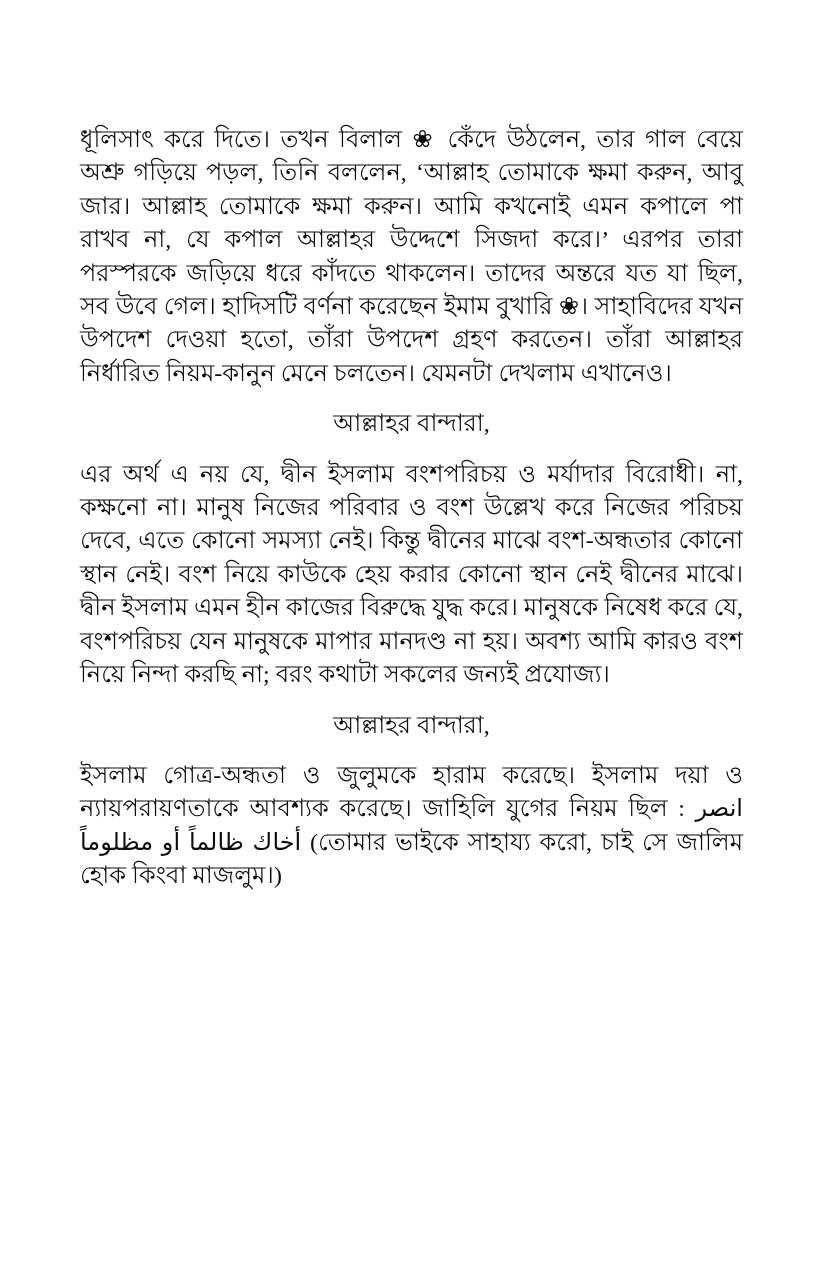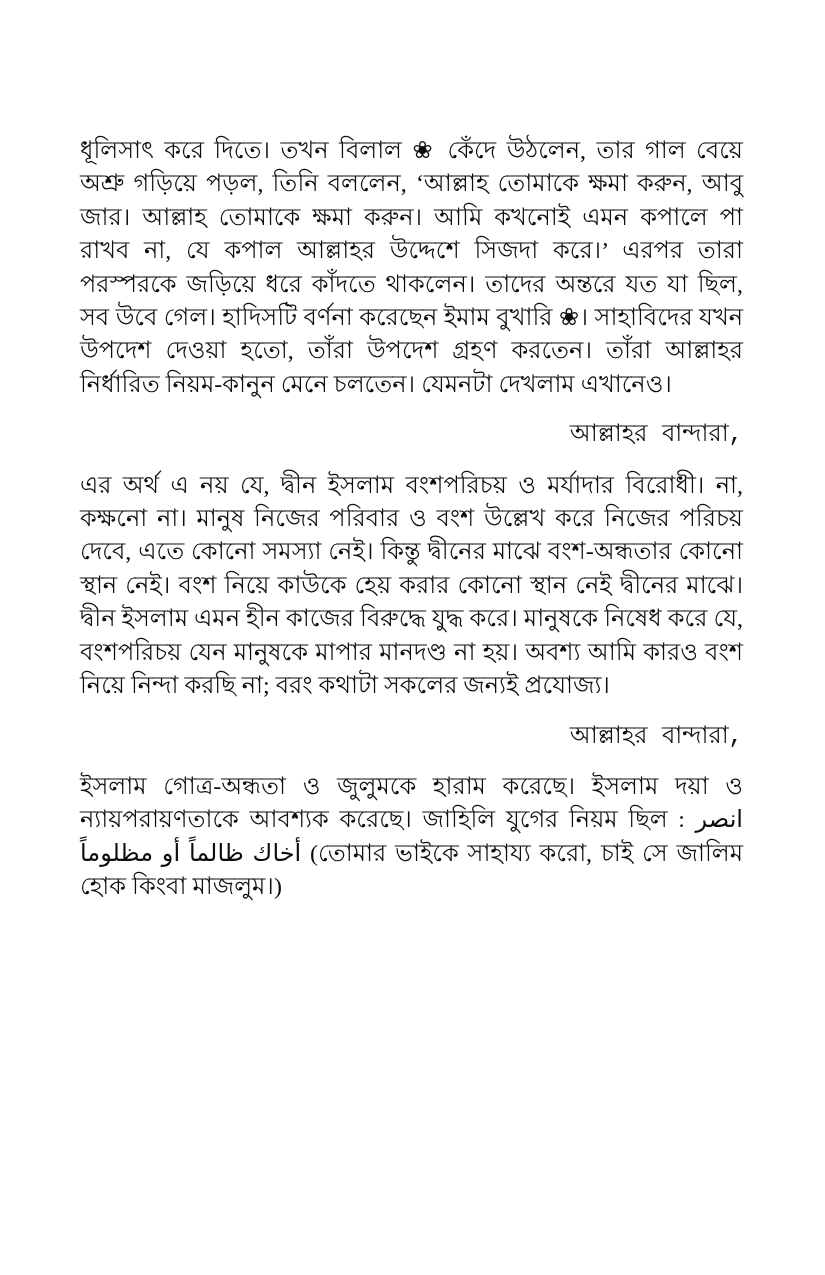--- a/index.html
+++ b/index.html
@@ -5,26 +5,26 @@
   html,body{margin:0;padding:0;}
   body{
     width:825px;height:1275px;position:relative;background:#ffffff;
     font-family:"Liberation Serif","DejaVu Serif","DejaVu Sans",serif;
     color:#0d0d0d;overflow:hidden;
   }
   .page{position:absolute;inset:0;background:#ffffff;}
 
   
   .content{
-    position:absolute;left:80px;top:134px;width:663px;
+    position:absolute;left:80px;top:123px;width:663px;
     font-size:24px;line-height:33.4px;color:#0d0d0d;
   }
   .para{margin:0 0 17px 0;text-align:justify;text-justify:inter-word;}
   .para:last-child{margin-bottom:15px;}
-  .salutation{text-align:right;font-family:Liberation Mono, monospace;}
+  .salutation{text-align:center;}
 
   
   .footer{position:absolute;left:0;top:1150px;width:825px;height:125px;}
 </style>
 </head>
 <body>
 
 <div class="page">
 
   <div class="content">

